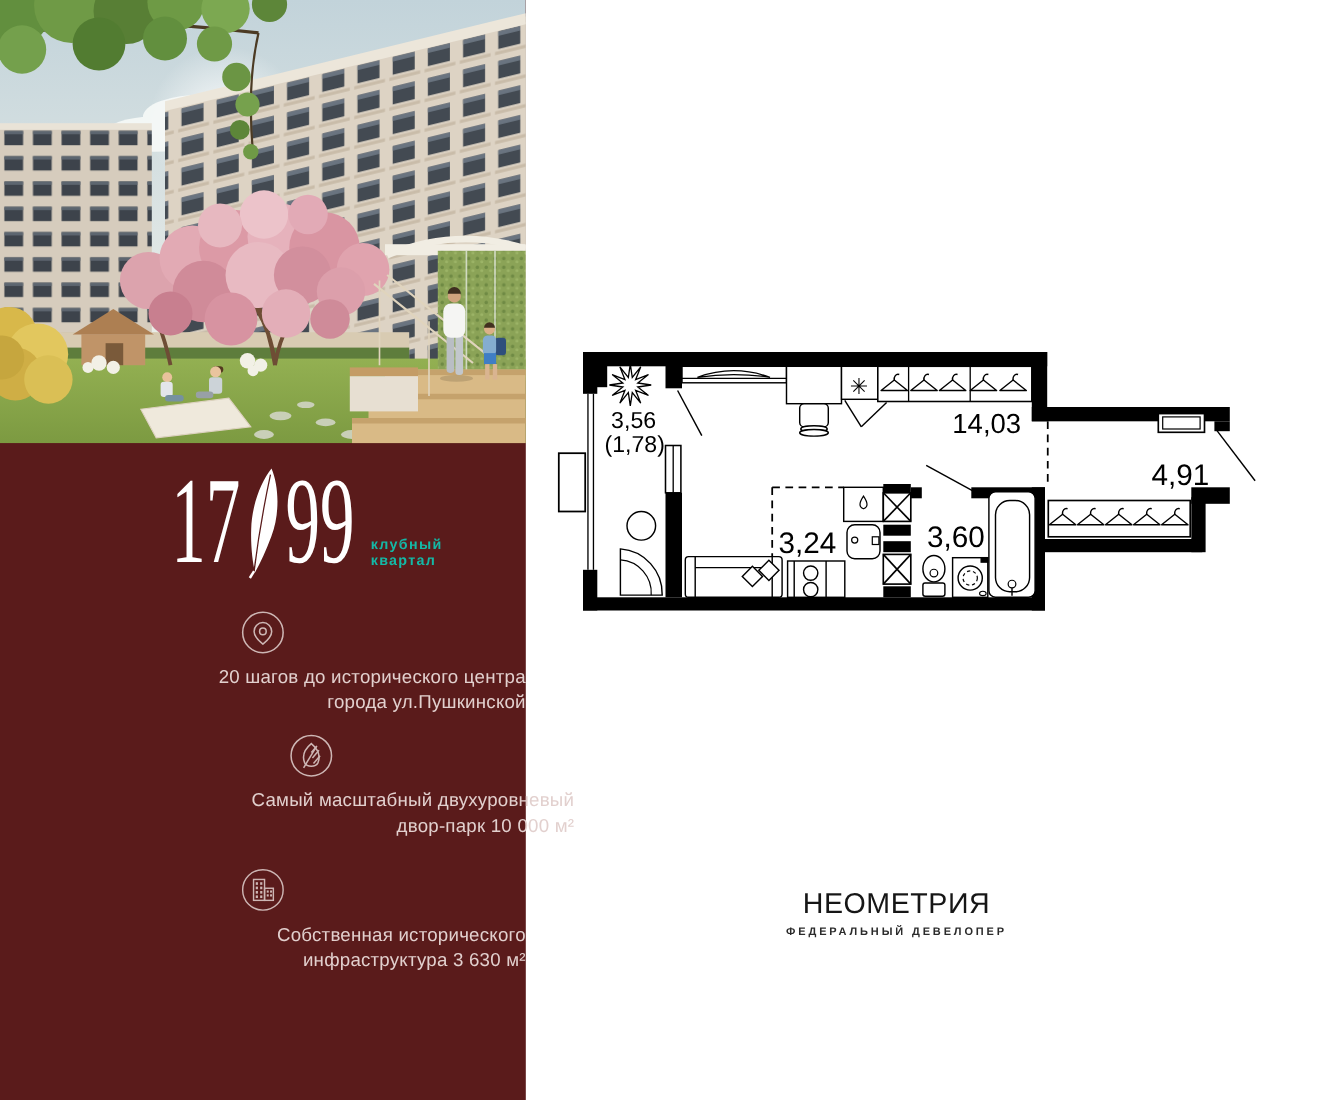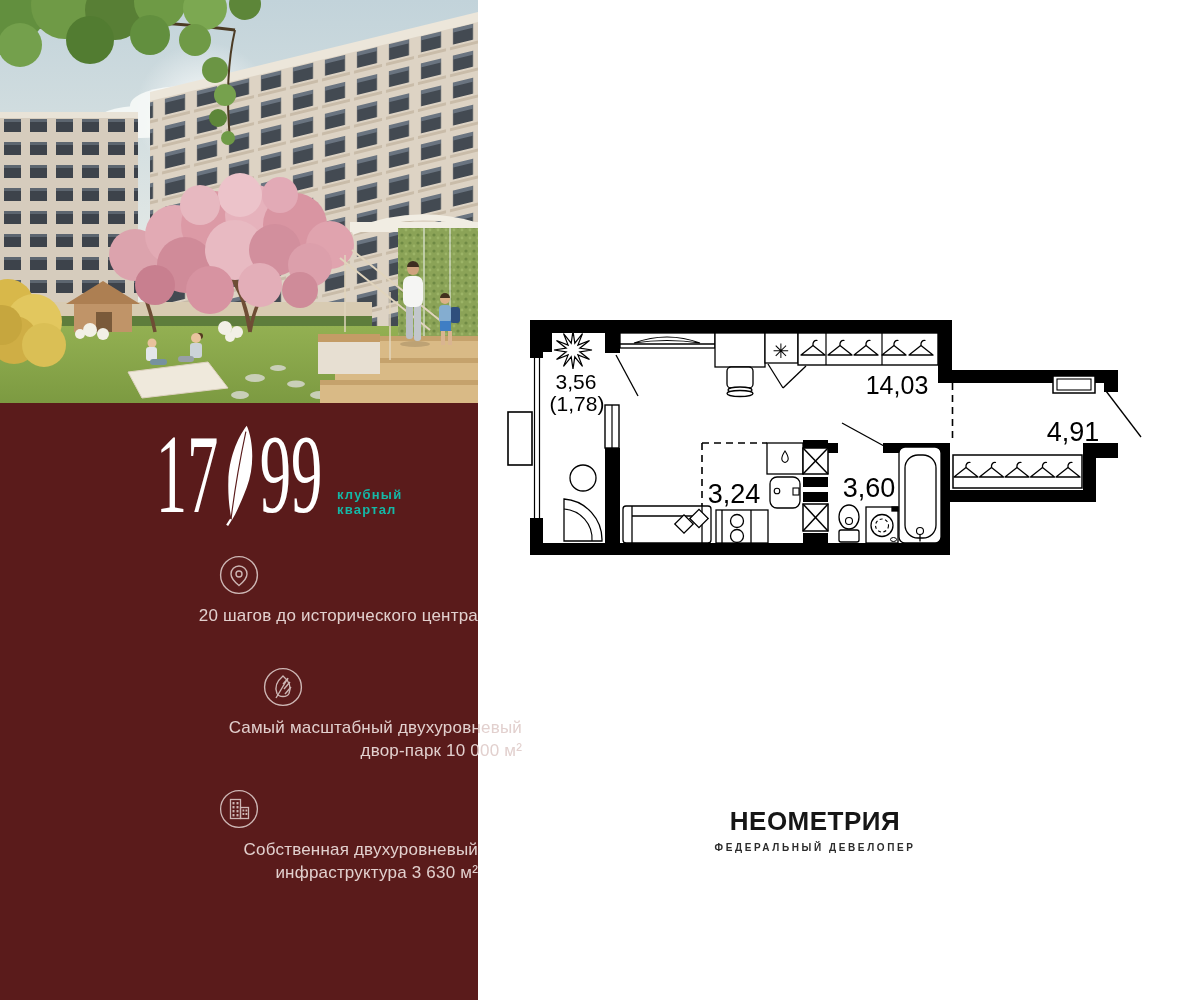--- a/index.html
+++ b/index.html
@@ -20,21 +20,21 @@
   
   .feature{position:absolute;left:0;width:478px;text-align:right;color:#E2D0CE;}
   .feature .ic{display:block;margin:0 auto 9px auto;}
   .feature .ln{display:block;font-size:17px;line-height:23px;letter-spacing:.2px;color:#E2D0CE;}
   .f1{top:555px;} .f2{top:667px;margin-left:44px;} .f3{top:789px;}
   
   .plan-svg{position:absolute;left:500px;top:310px;width:660px;height:260px;}
   .plan-label{font-family:"Liberation Sans",sans-serif;fill:#000;}
   
   .developer{position:absolute;left:688px;top:806px;width:254px;text-align:center;color:#161616;}
-  .dev-name{font-size:26px;font-weight:700;letter-spacing:.5px;}
+  .dev-name{font-size:26px;font-weight:400;letter-spacing:.5px;}
   .dev-sub{margin-top:5px;font-size:10px;font-weight:700;letter-spacing:2.6px;color:#2b2b2b;}
 </style>
 </head>
 <body>
 
 <div class="canvas">
 
   <section class="left-panel">
 
     <div class="photo">
@@ -240,20 +240,21 @@
 
     <div class="feature f1">
       <svg class="ic" width="40" height="40" viewBox="-20 -20 40 40">
         <g fill="none" stroke="#CDB6B4" stroke-width="1.4">
           <circle cx="0" cy="0" r="18.4"></circle>
           <path d="M0,10.5 C-5,6.5 -8,3 -8,-1 A8,8 0 1 1 8,-1 C8,3 5,6.5 0,10.5 Z"></path>
           <circle cx="0" cy="-1" r="3"></circle>
         </g>
       </svg>
       <span class="ln">20 шагов до исторического центра</span>
+      <span class="ln">города ул.Пушкинской</span>
     </div>
 
     <div class="feature f2">
       <svg class="ic" width="40" height="40" viewBox="-20 -20 40 40">
         <g fill="none" stroke="#CDB6B4" stroke-width="1.4">
           <circle cx="0" cy="0" r="18.4"></circle>
           <path d="M0,-11 C6,-6 8.5,0.5 6,6.5 C4,10.5 -4,10.5 -6,6.5 C-8.5,0.5 -6,-6 0,-11 Z"></path>
           <line x1="-7" y1="11" x2="5" y2="-9"></line>
           <line x1="2" y1="7" x2="8" y2="0"></line>
           <line x1="1" y1="2" x2="7" y2="-5"></line>
@@ -279,21 +280,21 @@
           <rect x="-6.5" y="1" width="2" height="2.4"></rect>
             <rect x="-2.5" y="1" width="2" height="2.4"></rect>
           <rect x="-6.5" y="5" width="2" height="2.4"></rect>
             <rect x="-2.5" y="5" width="2" height="2.4"></rect>
           <rect x="3.5" y="0.5" width="1.8" height="2"></rect>
             <rect x="6.5" y="0.5" width="1.8" height="2"></rect>
           <rect x="3.5" y="4" width="1.8" height="2"></rect>
             <rect x="6.5" y="4" width="1.8" height="2"></rect>
         </g>
       </svg>
-      <span class="ln">Собственная двухуровневый</span>
+      <span class="ln">Собственная исторического</span>
       <span class="ln">инфраструктура 3 630 м²</span>
     </div>
   </section>
 
   <svg class="plan-svg" viewBox="500 310 660 260">
     <defs>
       <g id="hgr">
         <path d="M-12,6 L0,-3.5 L12,6 Z" fill="#ffffff" stroke="#000" stroke-width="1.3" stroke-linejoin="round"></path>
         <path d="M0,-3.5 C-0.5,-6.5 1.5,-9.5 4.5,-8.5" fill="none" stroke="#000" stroke-width="1.3"></path>
       </g>

